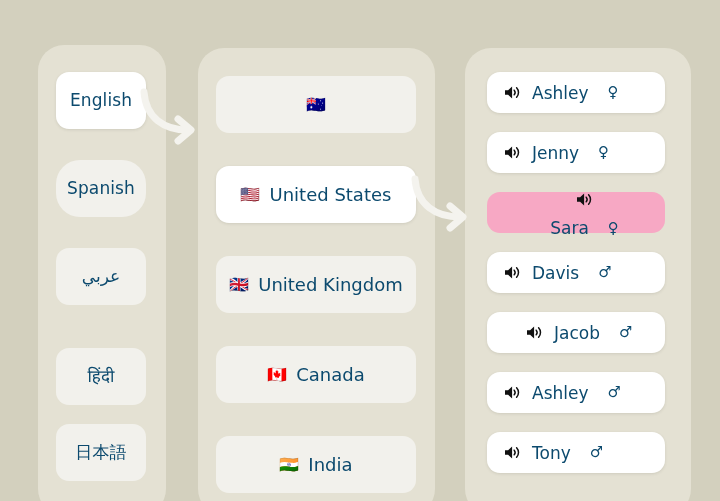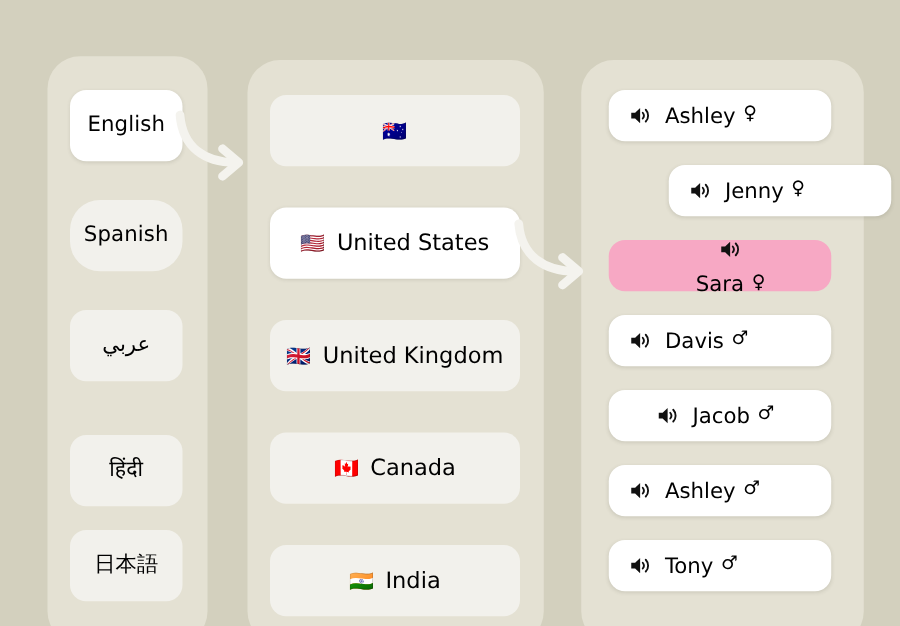--- a/index.html
+++ b/index.html
@@ -50,21 +50,21 @@
 
   
   .card {
     position: absolute;
     box-sizing: border-box;
     background: #f2f1ec;
     border-radius: 13px;
     display: flex;
     align-items: center;
     justify-content: center;
-    color: #000000;
+    color: #0c4a6e;
     white-space: nowrap;
     user-select: none;
   }
   .card.selected {
     background: #ffffff;
     box-shadow: 0 1px 3px rgba(80,78,62,0.14);
   }
   .card.selected-pink {
     background: #f7a8c4;
     flex-direction: column;
@@ -99,22 +99,22 @@
     left: 22px;
     width: 178px;
     height: 41px;
     font-size: 17px;
     justify-content: flex-start;
     padding-left: 17px;
     gap: 11px;
   }
   .voice-name-wrap {
     display: flex;
-    align-items: flex-start;
-    gap: 6px;
+    align-items: center;
+    gap: 19px;
   }
   .gender {
     font-size: 15px;
     line-height: 1;
   }
   .spk {
     width: 17px;
     height: 15px;
     flex: none;
     display: block;
@@ -177,21 +177,21 @@
         <svg class="spk" viewBox="0 0 17 15">
           <path d="M1 5.2 H4.1 L8.1 1.4 V13.6 L4.1 9.8 H1 Z" fill="#111111"></path>
           <path d="M10.2 5.2 A3.6 3.6 0 0 1 10.2 9.8" fill="none" stroke="#111111" stroke-width="1.5" stroke-linecap="round"></path>
           <path d="M12.6 2.8 A6.8 6.8 0 0 1 12.6 12.2" fill="none" stroke="#111111" stroke-width="1.5" stroke-linecap="round"></path>
         </svg>
         <span class="voice-name-wrap">
           <span>Ashley</span>
           <span class="gender">♀</span>
         </span>
       </div>
-      <div class="card voice-card selected" style="top: 84px; margin-left: 48px;">
+      <div class="card voice-card selected" style="top: 84px;">
         <svg class="spk" viewBox="0 0 17 15">
           <path d="M1 5.2 H4.1 L8.1 1.4 V13.6 L4.1 9.8 H1 Z" fill="#111111"></path>
           <path d="M10.2 5.2 A3.6 3.6 0 0 1 10.2 9.8" fill="none" stroke="#111111" stroke-width="1.5" stroke-linecap="round"></path>
           <path d="M12.6 2.8 A6.8 6.8 0 0 1 12.6 12.2" fill="none" stroke="#111111" stroke-width="1.5" stroke-linecap="round"></path>
         </svg>
         <span class="voice-name-wrap">
           <span>Jenny</span>
           <span class="gender">♀</span>
         </span>
       </div>

